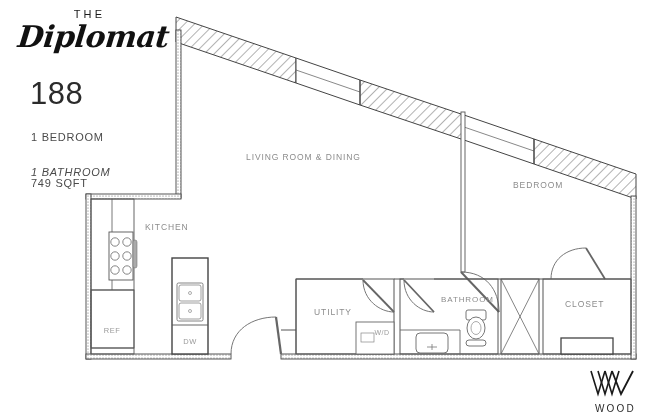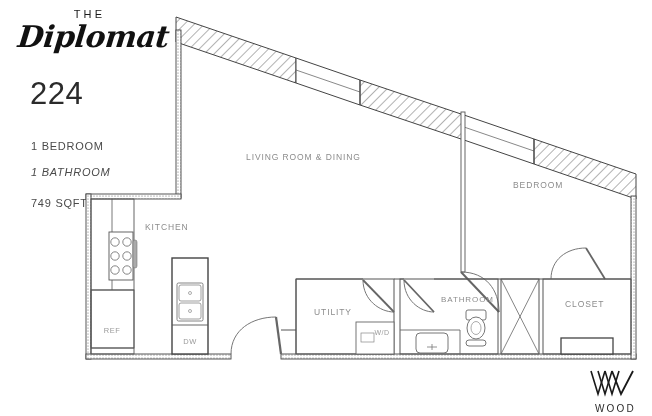--- a/index.html
+++ b/index.html
@@ -62,23 +62,23 @@
     letter-spacing: 0.5px;
   }
 
   .spec-line {
     position: absolute;
     left: 31px;
     font-size: 11px;
     letter-spacing: 0.75px;
     color: #4a4a4a;
   }
-  #spec-bedroom  { top: 140px; }
+  #spec-bedroom  { top: 131px; }
   #spec-bathroom { top: 166px; font-style: italic; }
-  #spec-sqft     { top: 197px; text-align: center; }
+  #spec-sqft     { top: 177px; text-align: center; }
 
   
   #floorplan-drawing {
     position: absolute;
     left: 0;
     top: 0;
   }
 
   .room-label {
     font-family: "Liberation Sans", sans-serif;
@@ -109,21 +109,21 @@
 </head>
 <body>
 
 <div id="info-panel">
 
   <div id="brand-lockup">
     <div id="brand-the">THE</div>
     <div id="brand-name">Diplomat</div>
   </div>
 
-  <div id="unit-number">224</div>
+  <div id="unit-number">188</div>
 
   <div class="spec-line" id="spec-bedroom">1 BEDROOM</div>
   <div class="spec-line" id="spec-bathroom">1 BATHROOM</div>
   <div class="spec-line" id="spec-sqft">749 SQFT</div>
 
 </div>
 
 <svg id="floorplan-drawing" width="652" height="416" viewBox="0 0 652 416">
 
   <defs>

